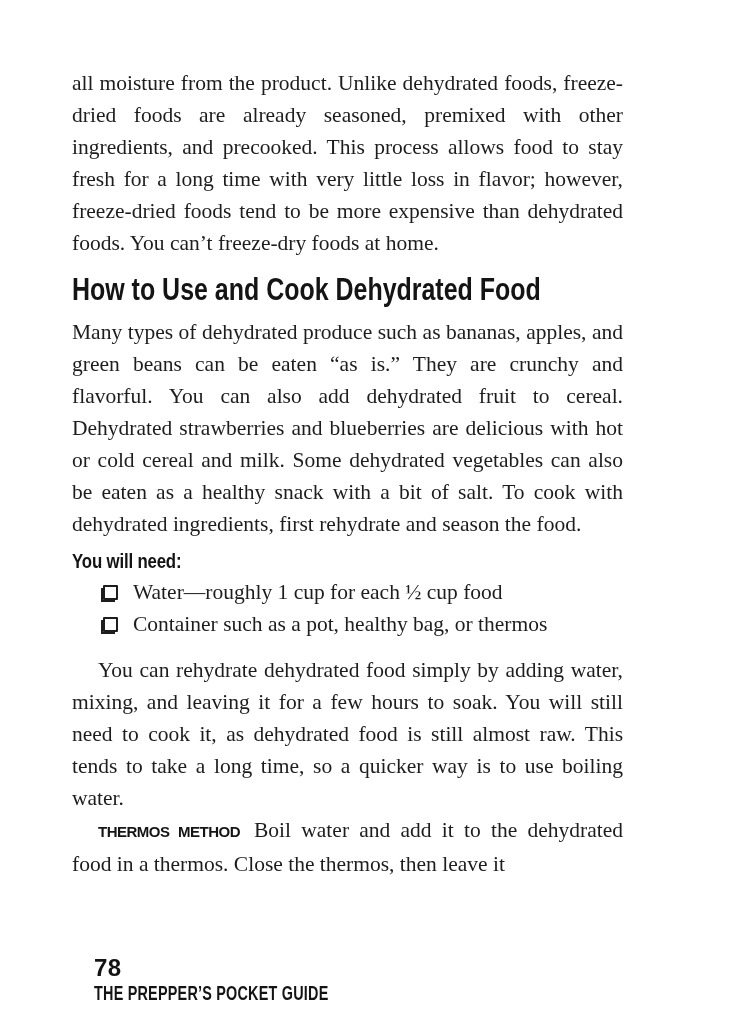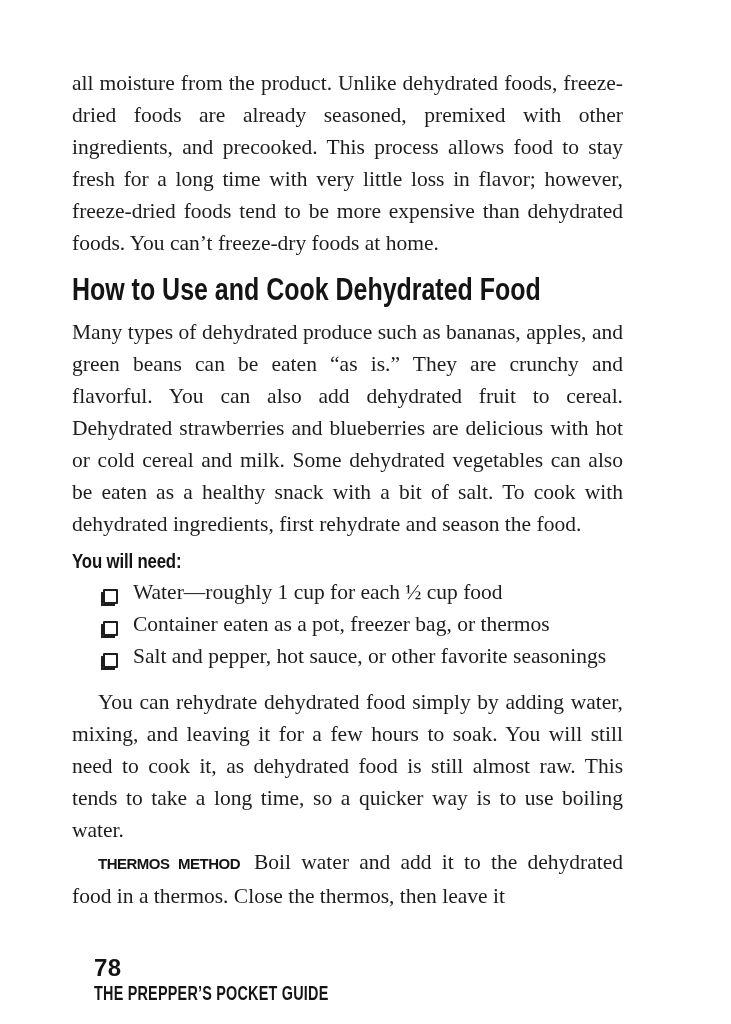--- a/index.html
+++ b/index.html
@@ -53,21 +53,21 @@
     transform-origin: 0 50%;
     white-space: nowrap;
   }
   .checklist {
     list-style: none;
     margin: 3px 0 0 0;
     padding: 0;
   }
   .checklist li {
     display: flex;
-    align-items: center;
+    align-items: flex-start;
     margin-left: 31px;
     font-size: 21.5px;
     line-height: 32px;
     color: #1d1d1d;
   }
   .checkbox-glyph {
     flex: 0 0 auto;
     width: 11px;
     height: 11px;
     border: 2.2px solid #1d1d1d;
@@ -131,25 +131,21 @@
 
     <div class="need-label">You will need:</div>
 
     <ul class="checklist">
       <li>
         <span class="checkbox-glyph"></span>
         <span>Water—roughly 1 cup for each ½ cup food</span>
       </li>
       <li>
         <span class="checkbox-glyph"></span>
-        <span>Container eaten as a pot, freezer bag, or thermos</span>
-      </li>
-      <li>
-        <span class="checkbox-glyph"></span>
-        <span>Salt and pepper, hot sauce, or other favorite seasonings</span>
+        <span>Container such as a pot, healthy bag, or thermos</span>
       </li>
     </ul>
 
     <p class="body-para para-indent para-rehydrate">You can rehydrate dehydrated food simply by adding water, mixing, and leaving it for a few hours to soak. You will still need to cook it, as dehydrated food is still almost raw. This tends to take a long time, so a quicker way is to use boiling water.</p>
 
     <p class="body-para para-indent"><span class="method-label">THERMOS METHOD</span><span>Boil water and add it to the dehydrated food in a thermos. Close the thermos, then leave it</span></p>
 
   </div>
 
   <div class="page-footer">

